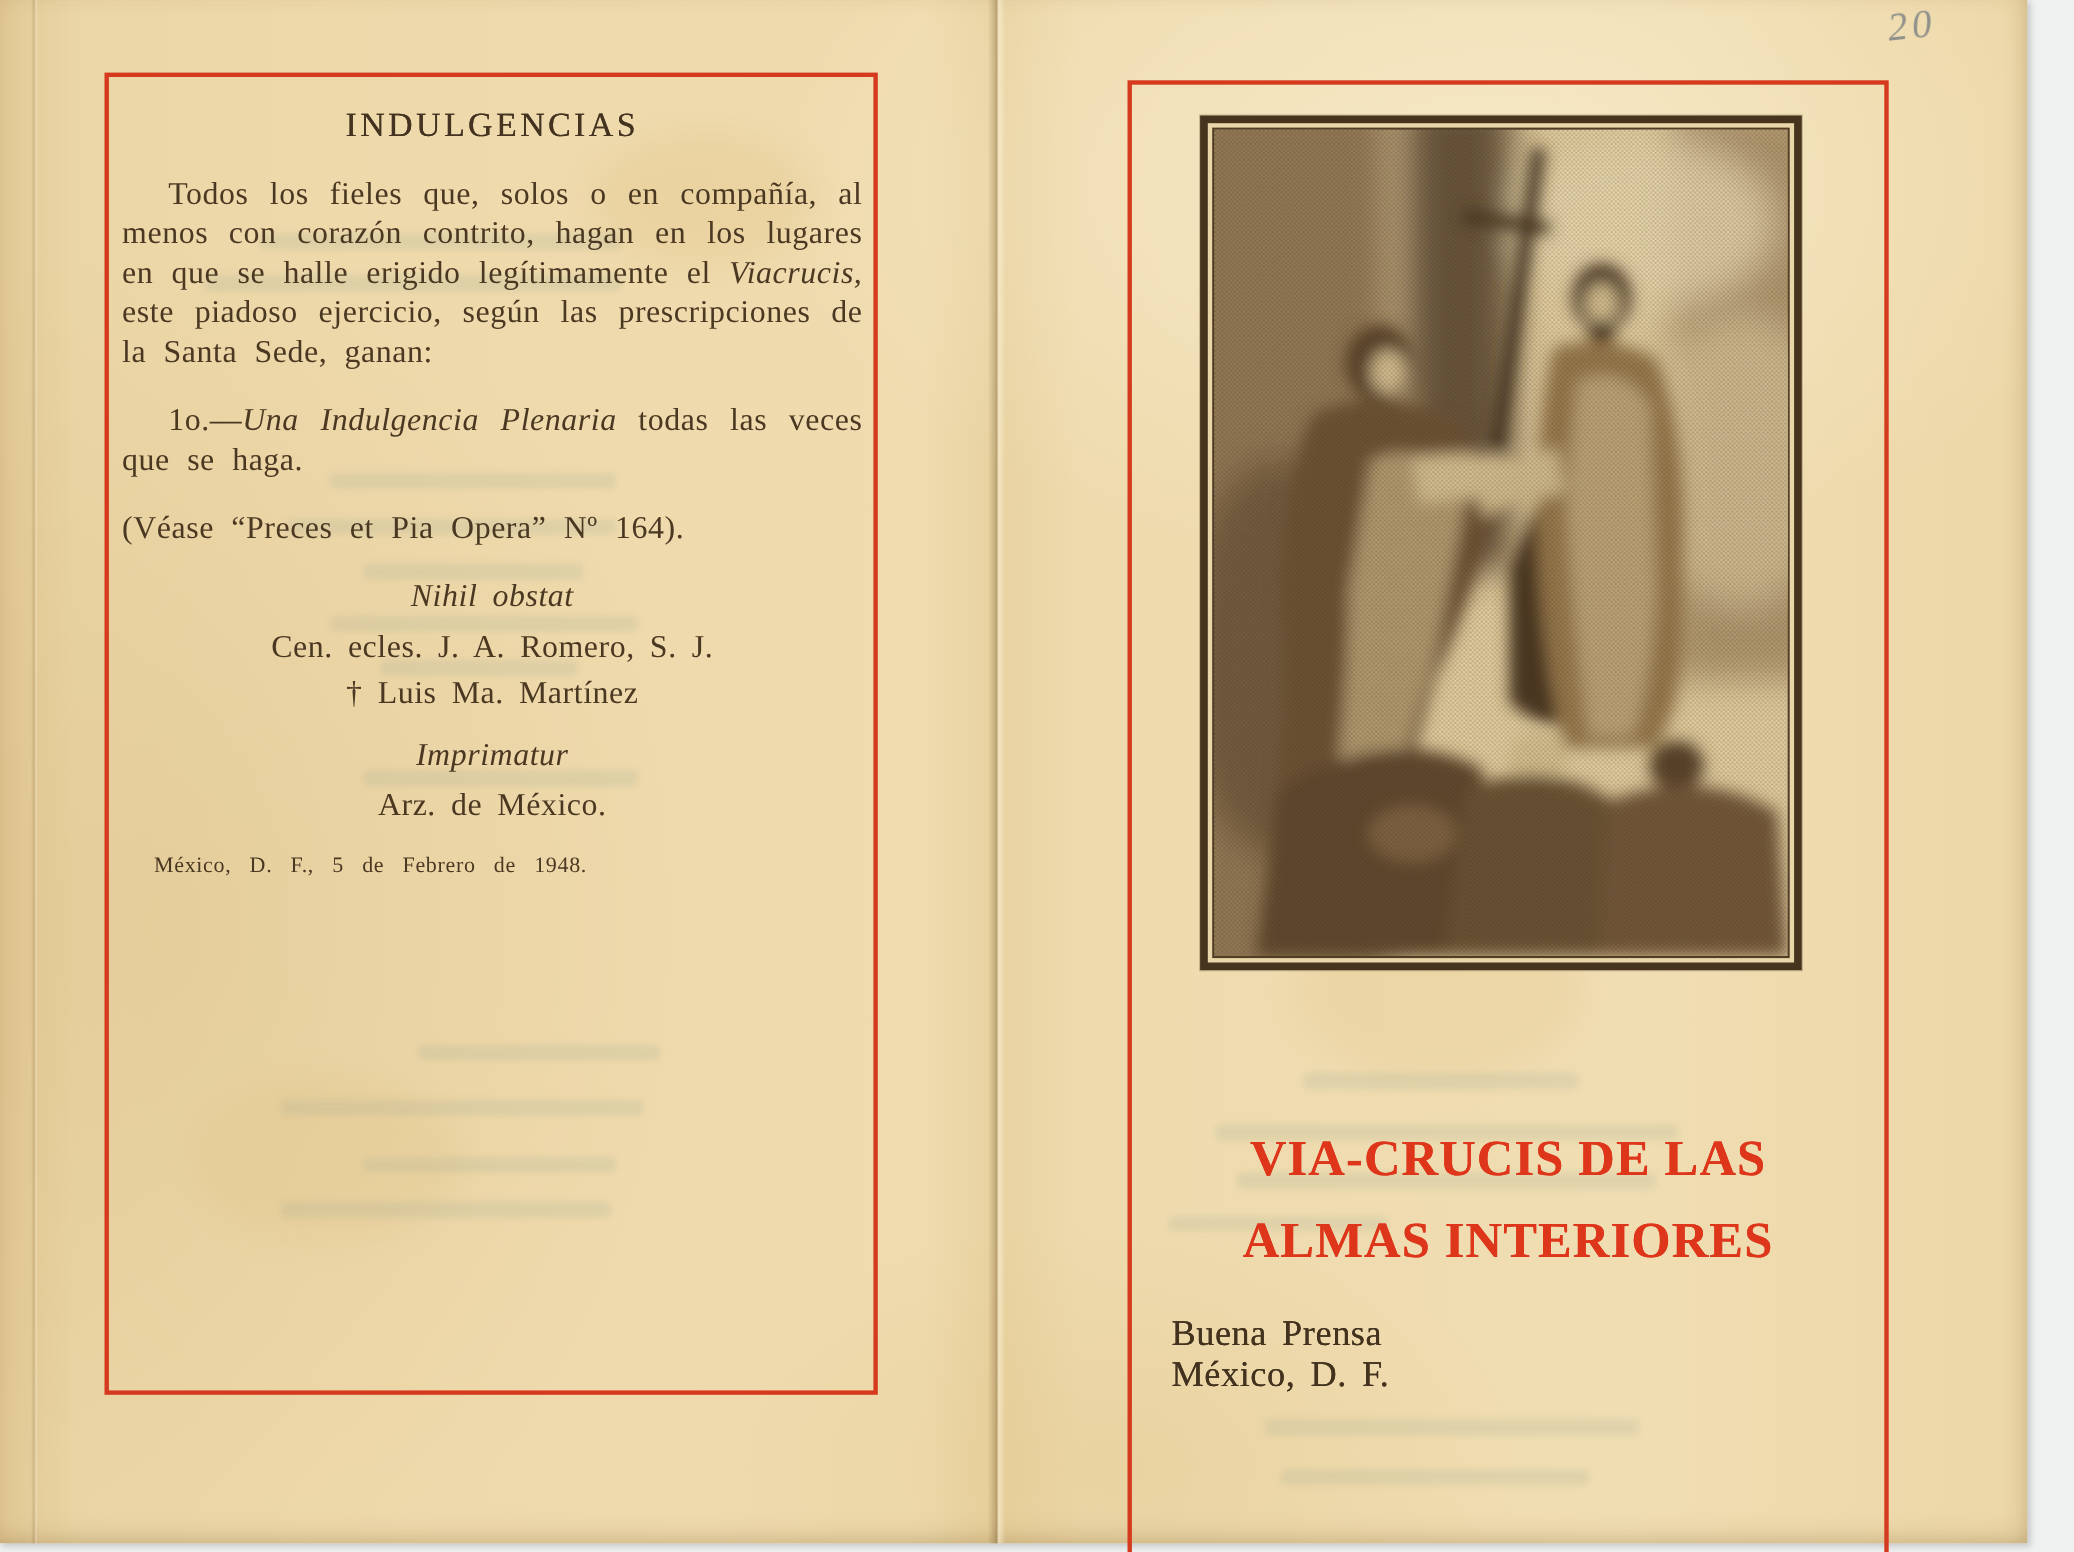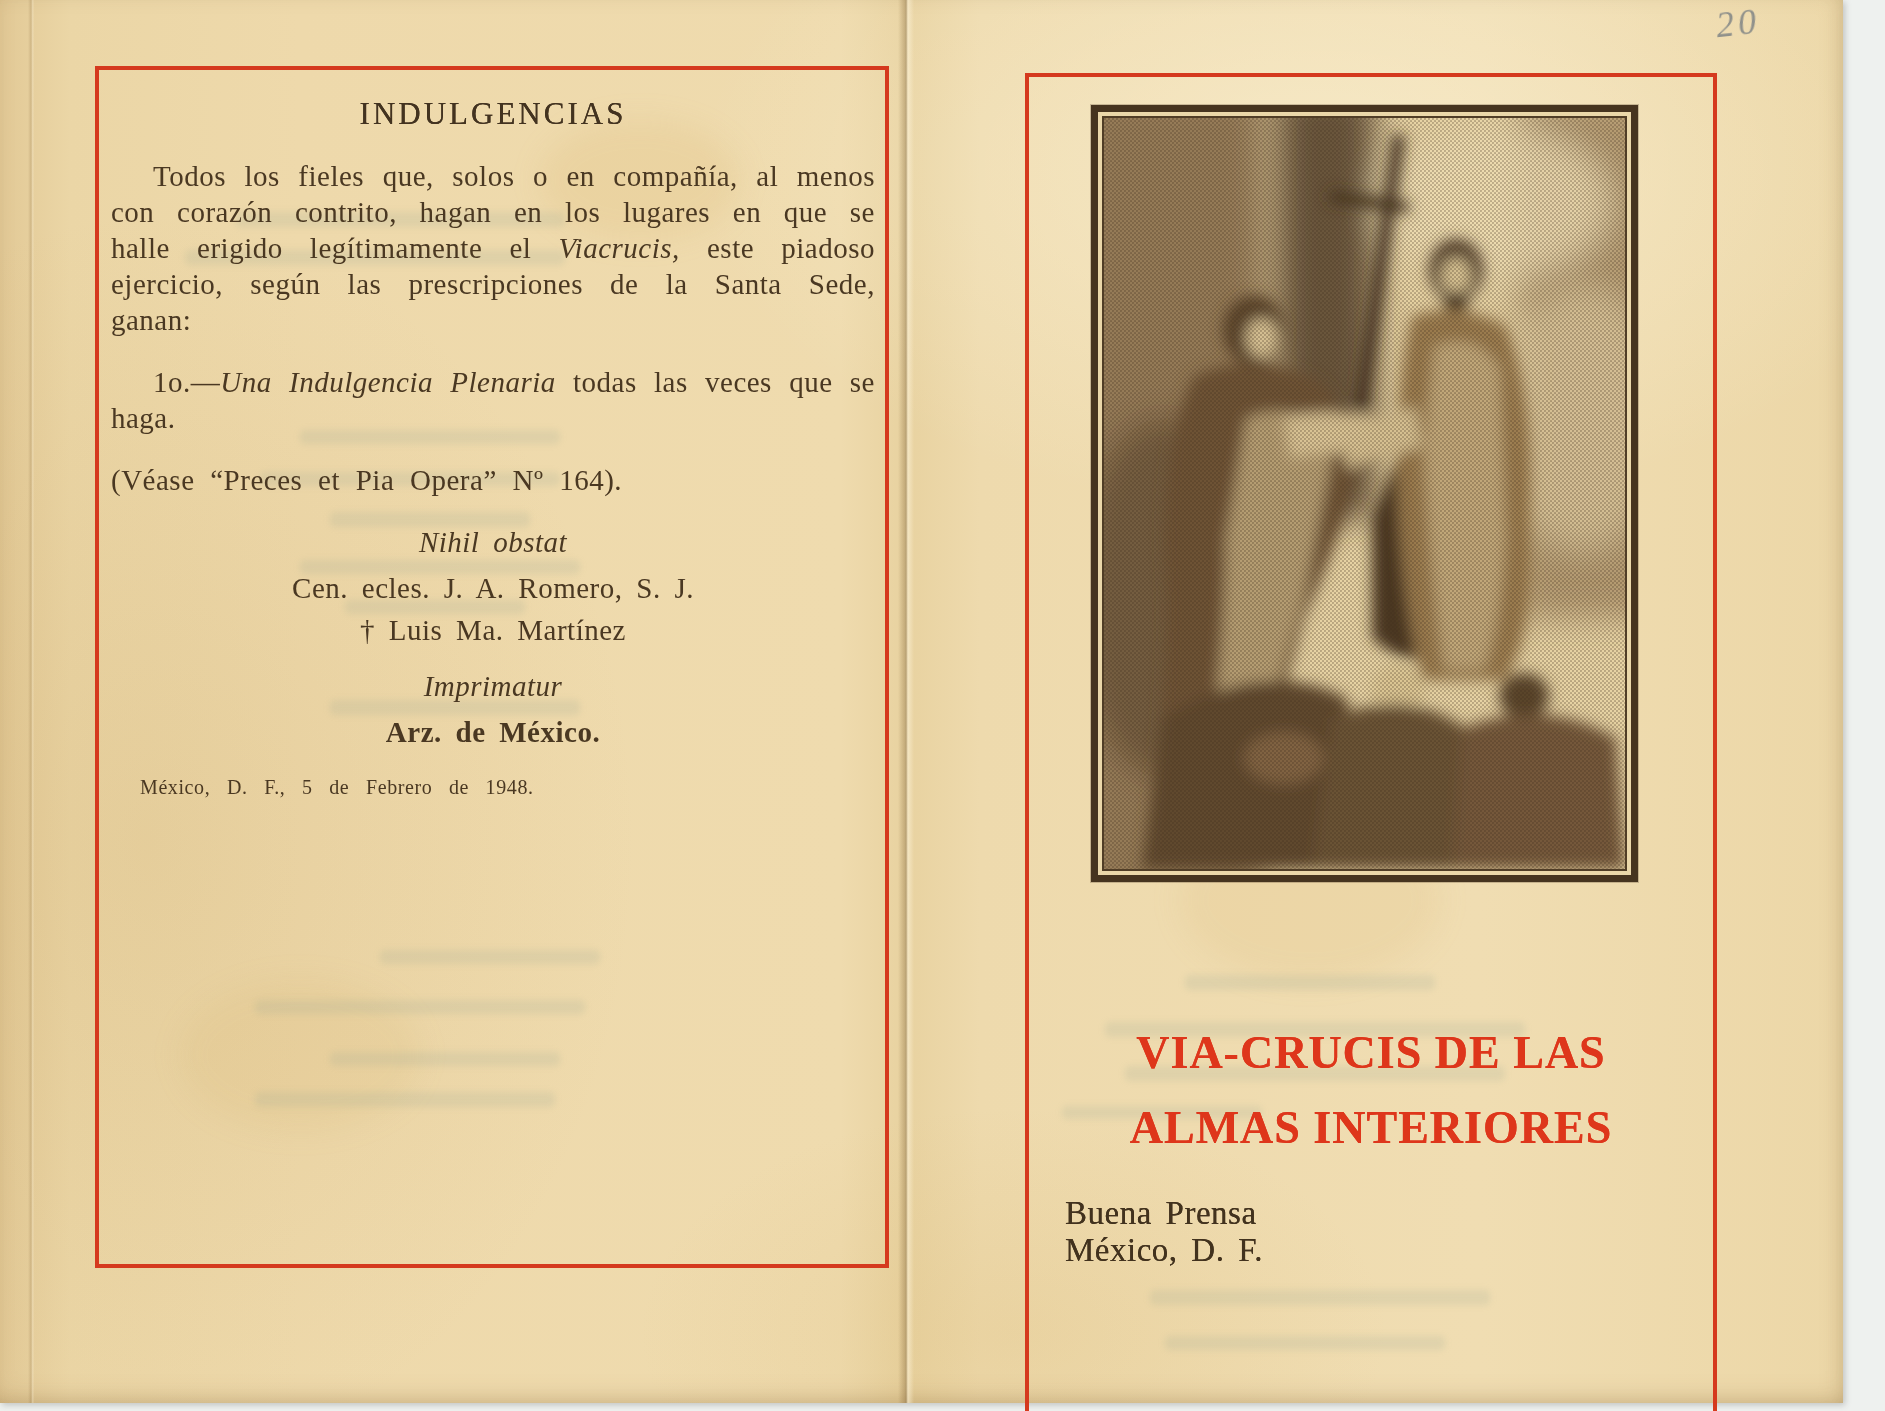--- a/index.html
+++ b/index.html
@@ -26,21 +26,21 @@
   }
   .crease-left{
     position:absolute;left:28px;top:0;width:6px;height:1403px;
     background:linear-gradient(90deg, rgba(120,88,42,0), rgba(118,86,40,.20) 50%, rgba(255,246,222,.35) 80%, rgba(255,246,222,0));
   }
   
   .ghost{position:absolute;background:rgba(143,160,140,.16);filter:blur(3px);border-radius:5px;}
   .stain{position:absolute;border-radius:50%;filter:blur(14px);}
   
   .pagebox{position:absolute;box-sizing:border-box;border:4px solid #d5391e;}
-  .leftbox{left:95px;top:66px;width:794px;height:1202px;}
+  .leftbox{left:95px;top:66px;width:703px;height:1202px;}
   .rightbox{left:1025px;top:73px;width:692px;height:1348px;}
   .lp-inner{position:absolute;inset:0;padding:12px 10px 0 12px;color:#4a3822;}
   
   .lp-title{
     margin:14px 0 26px;text-align:center;
     font-size:31px;letter-spacing:3px;color:#433320;
     text-shadow:0 0 .5px #433320;
   }
   p.body{
     font-size:29px;line-height:36px;margin:0 0 26px;
@@ -48,21 +48,21 @@
     text-indent:42px;word-spacing:8px;letter-spacing:.5px;
     color:#4a3822;
   }
   p.body.nondent{text-indent:0;}
   .cline{text-align:center;font-size:29px;line-height:36px;letter-spacing:.5px;word-spacing:6px;color:#4a3822;}
   .it{font-style:italic;}
   .nihil{margin-top:6px;}
   .censor{margin-top:10px;}
   .imprim{margin-top:20px;}
   .bishop{margin-top:6px;}
-  .arz{margin-top:10px;font-weight:bold;}
+  .arz{margin-top:10px;}
   .dateline{
     margin-top:26px;font-size:20px;letter-spacing:.6px;word-spacing:11px;
     color:#4a3822;text-indent:0;margin-left:29px;
   }
   
   .plate{
     position:absolute;left:62px;top:28px;
     border:7px solid #46341f;padding:4px;background:#ead7a9;
     box-shadow:0 0 0 1px rgba(70,52,31,.25);
   }

